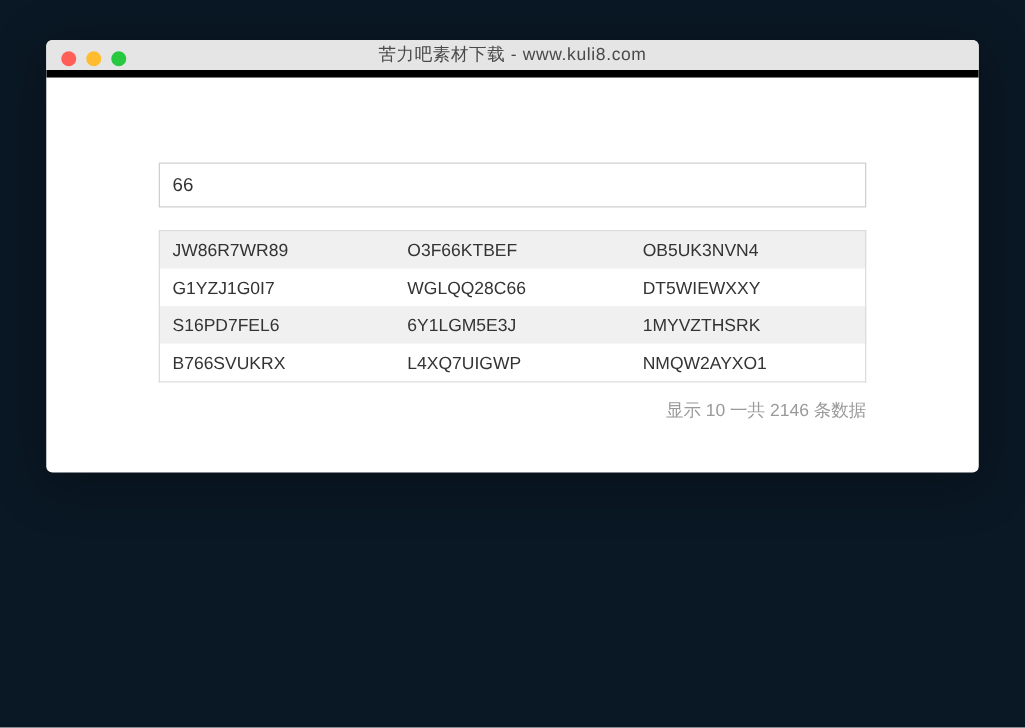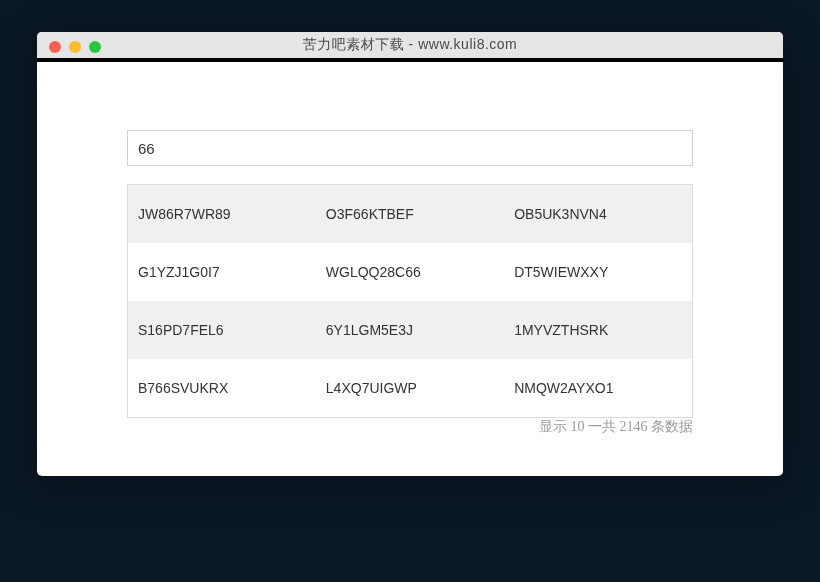--- a/index.html
+++ b/index.html
@@ -18,21 +18,21 @@
     border-radius: 5px;
     box-shadow: 0 8px 40px rgba(0,0,0,0.35);
     overflow: hidden;
   }
   .titlebar {
     height: 30px;
     background: #e5e5e5;
     display: flex;
     align-items: center;
     position: relative;
-    border-bottom: 4px solid #000000;
+    border-bottom: 6px solid #000000;
   }
   .traffic {
     position: absolute;
     left: 12px;
     top: 9px;
     display: flex;
     gap: 8px;
   }
   .dot {
     width: 12px;
@@ -64,30 +64,30 @@
     margin-bottom: 18px;
   }
   table {
     width: 100%;
     border-collapse: collapse;
     border: 1px solid #dcdcdc;
     font-size: 14px;
     color: #333;
   }
   table td {
-    padding: 21px 10px;
+    padding: 7px 10px;
     width: 33.33%;
   }
   table tr:nth-child(odd) { background: #f0f0f0; }
   table tr:nth-child(even) { background: #ffffff; }
   .status {
     text-align: right;
     color: #9a9a9a;
     font-size: 14px;
-    font-family: Liberation Serif, serif;
+    margin-top: 14px;
   }
 </style>
 </head>
 <body>
 
 <div class="window">
   <div class="titlebar">
     <div class="traffic">
       <div class="dot red"></div>
       <div class="dot yellow"></div>

